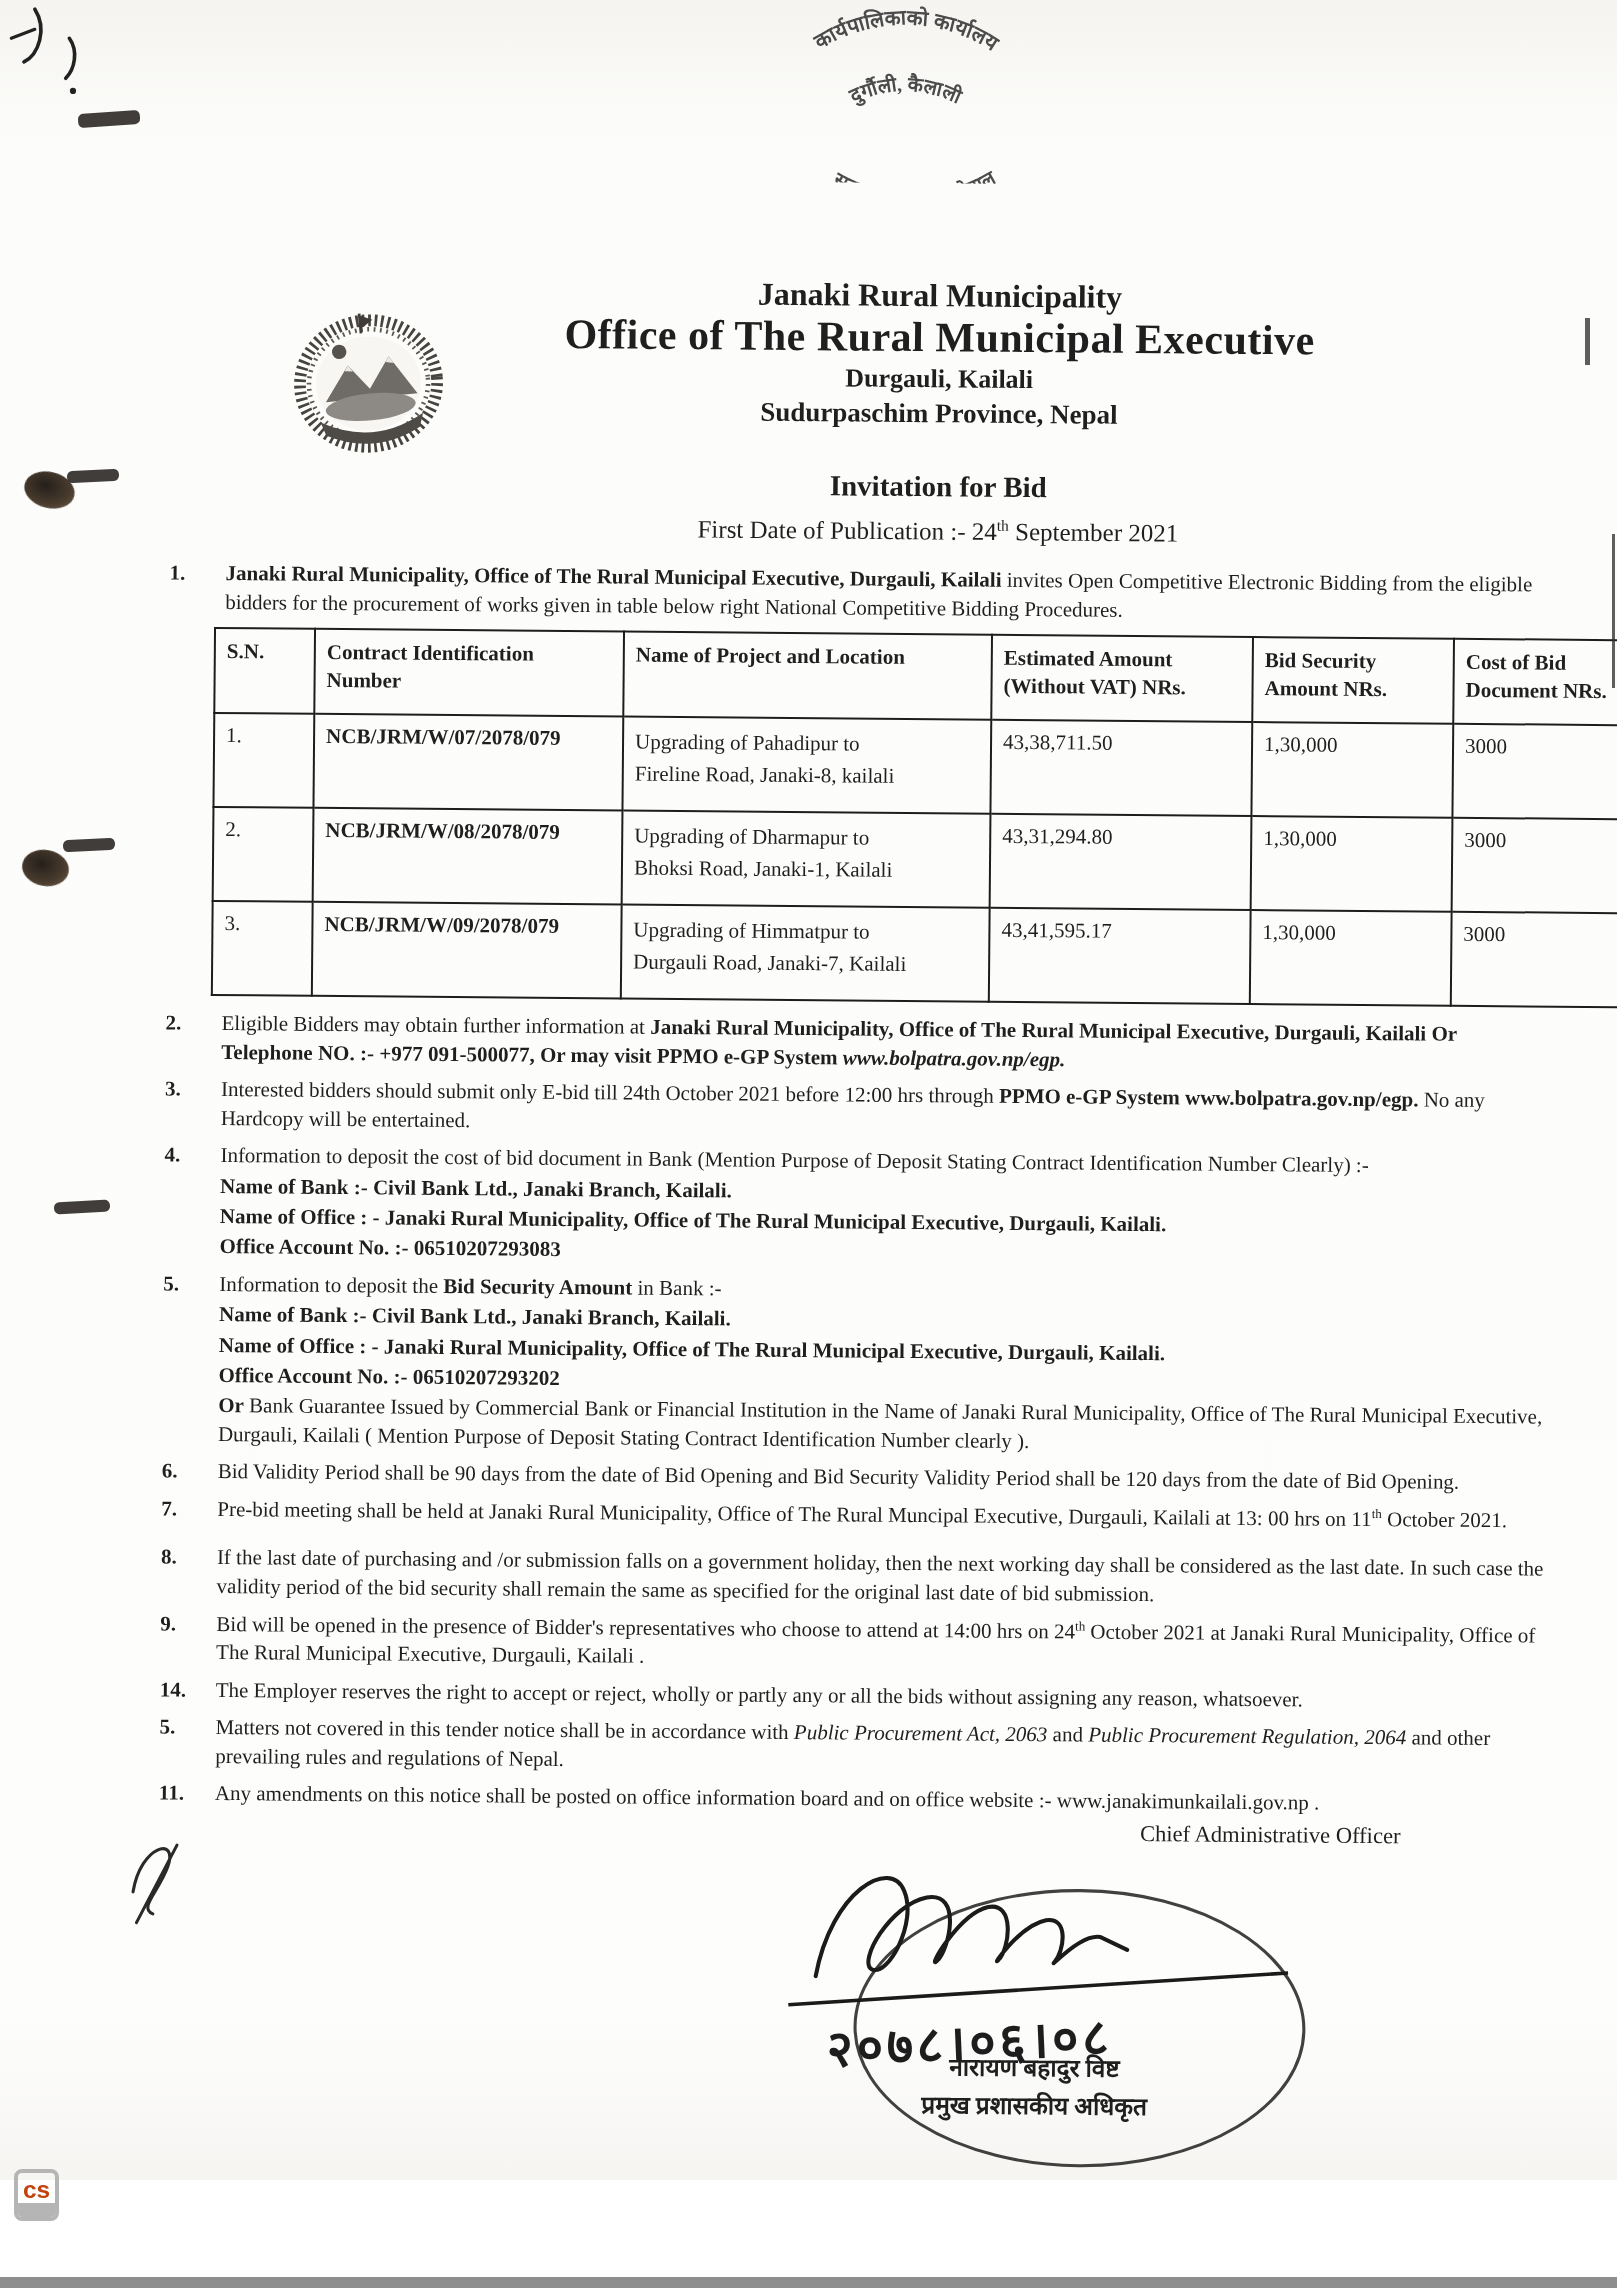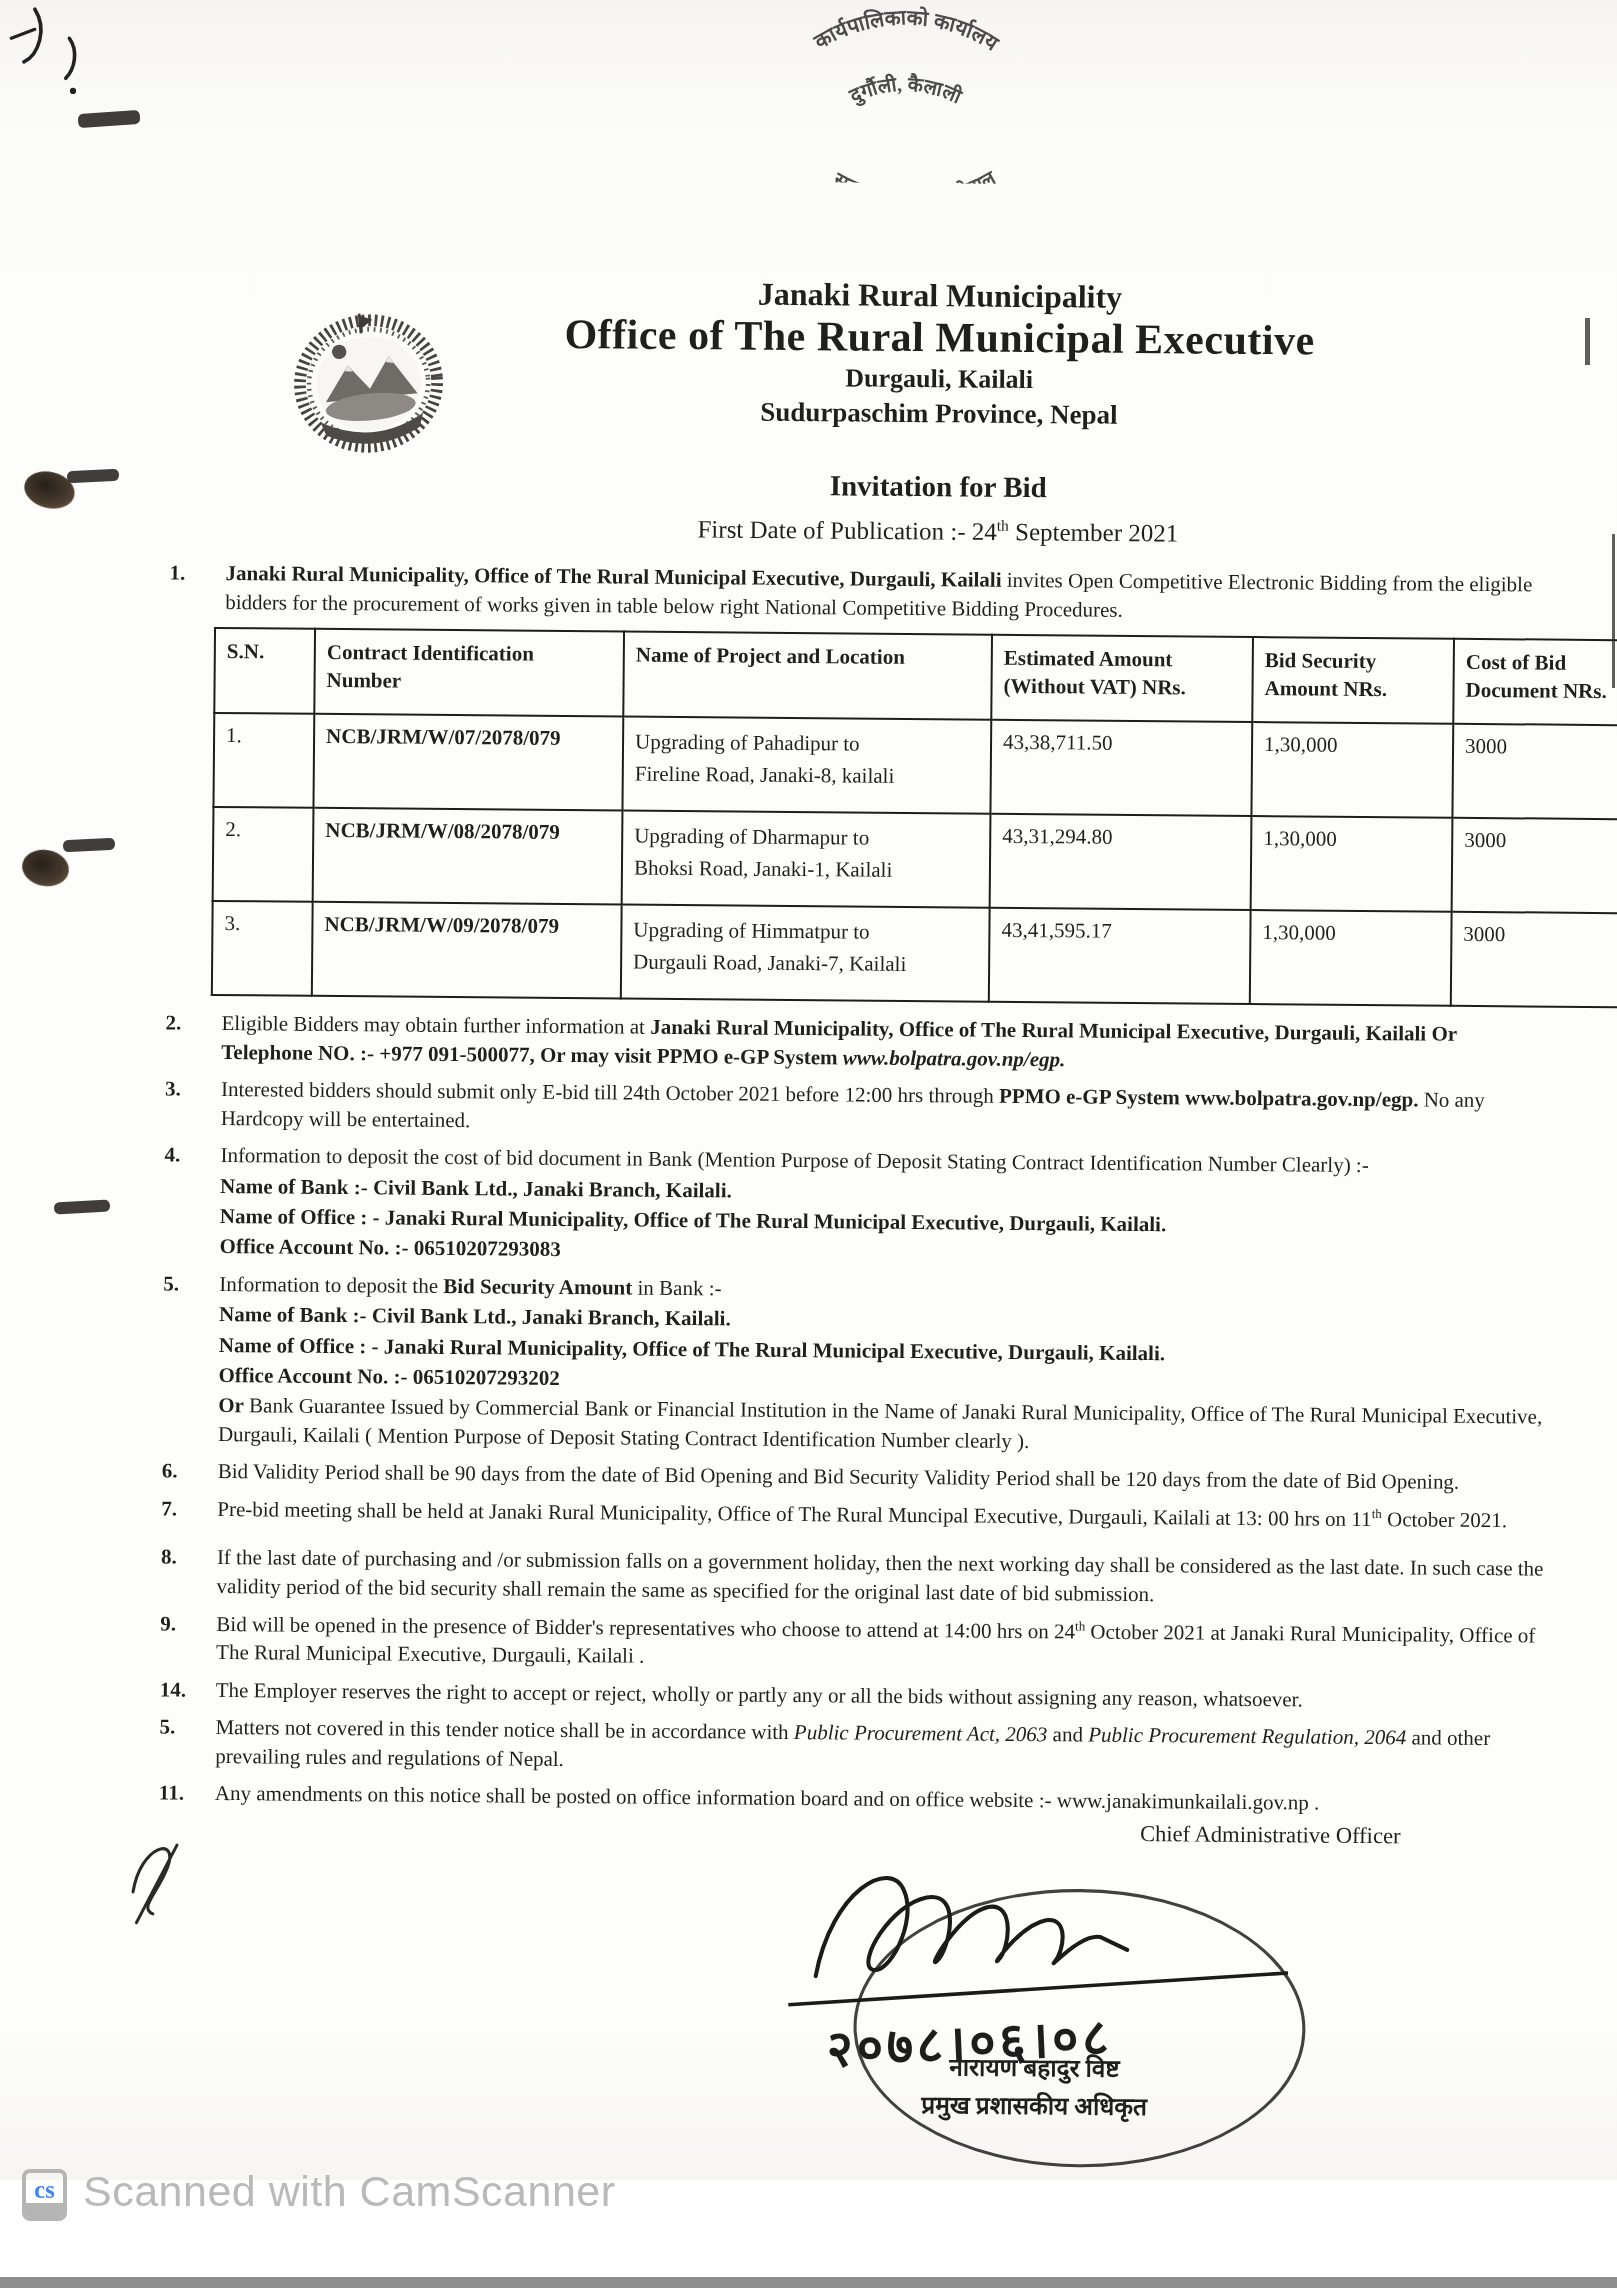--- a/index.html
+++ b/index.html
@@ -59,22 +59,22 @@
 
   
   .artifact{position:absolute;pointer-events:none;}
   .ink-dash{background:#262220;border-radius:5.4px;opacity:.88;}
   .ink-blob{border-radius:50%;background:radial-gradient(ellipse at 40% 40%,#140d08 0%,#3a2c1d 60%,#6b5640 100%);opacity:.92;filter:blur(0.4px);}
   .edge-line{background:#2a2a2a;opacity:.75;}
 
   
   .cs-footer{position:absolute;left:0;bottom:0;width:100%;height:109px;background:#ffffff;}
   .cs-icon{
-    position:absolute;left:22px;top:-11px;width:45px;height:52px;border:4.5px solid #b5b5b5;
-    border-radius:8.1px;box-sizing:border-box;color:#3b82f6;font-family:Liberation Serif, serif;
+    position:absolute;left:14px;top:-11px;width:45px;height:52px;border:4.5px solid #b5b5b5;
+    border-radius:8.1px;box-sizing:border-box;color:#c2410c;font-family:Liberation Sans, sans-serif;
     font-weight:700;font-size:24.4px;text-align:center;line-height:33px;overflow:hidden;
   }
   .cs-icon::after{content:"";position:absolute;left:0;bottom:0;width:100%;height:13.6px;background:#b5b5b5;}
   .cs-text{
     position:absolute;left:83px;top:-12.7px;font-family:"Liberation Sans","DejaVu Sans",sans-serif;
     font-size:43px;color:#b9b9b9;letter-spacing:0.5px;
   }
   .bottom-strip{position:absolute;left:0;bottom:0;width:100%;height:11.8px;background:#8e8e8e;}
 </style>
 </head>
@@ -278,16 +278,15 @@
 <div class="artifact ink-blob" style="left:23.5px;top:472px;width:51px;height:36px;transform:rotate(14deg);"></div>
 <div class="artifact ink-dash" style="left:67px;top:470px;width:52px;height:11.8px;transform:rotate(-3deg);"></div>
 <div class="artifact ink-blob" style="left:22px;top:850px;width:47px;height:36px;transform:rotate(10deg);"></div>
 <div class="artifact ink-dash" style="left:63px;top:839px;width:52px;height:11.8px;transform:rotate(-3deg);"></div>
 <div class="artifact ink-dash" style="left:54px;top:1201px;width:56px;height:11.8px;transform:rotate(-3deg);"></div>
 <div class="artifact edge-line" style="left:1585px;top:318px;width:4.5px;height:47px;"></div>
 <div class="artifact edge-line" style="left:1612px;top:534px;width:2.7px;height:154px;"></div>
 
 <div class="cs-footer">
   <div class="cs-icon">cs</div>
-  <div class="cs-text">Scanned with CamScanner</div>
   <div class="bottom-strip"></div>
 </div>
 
 
 </body></html>

